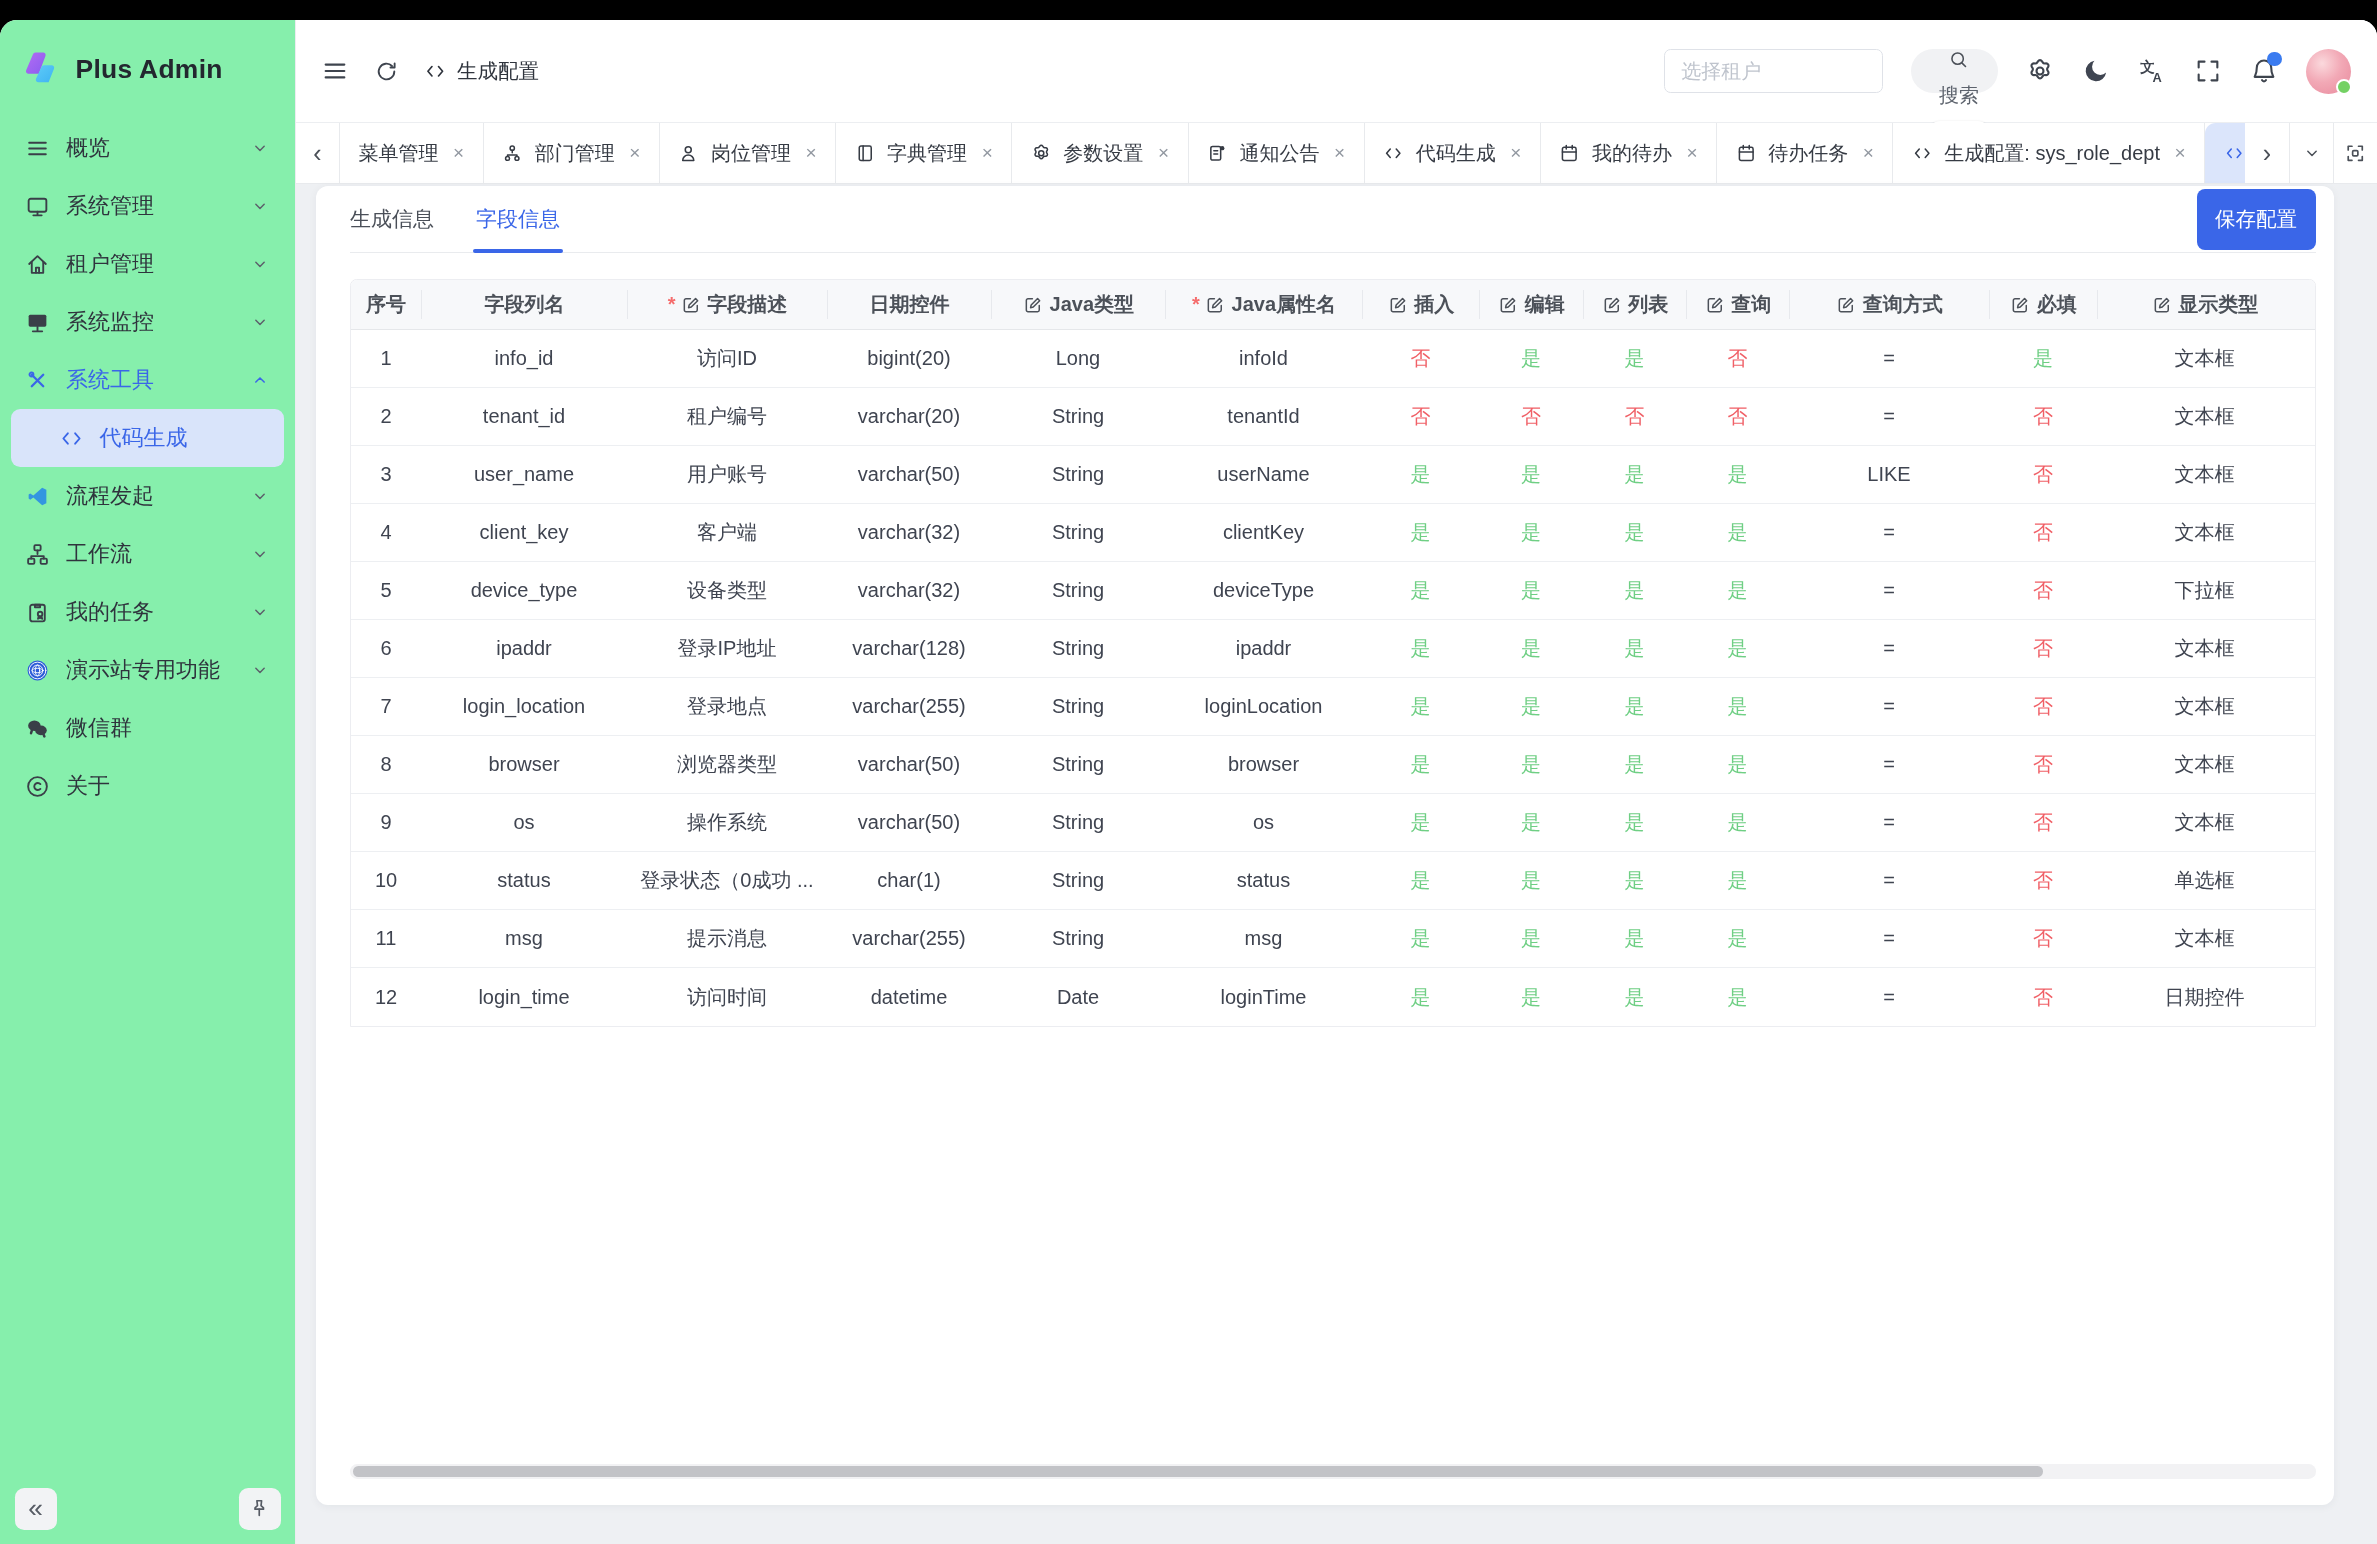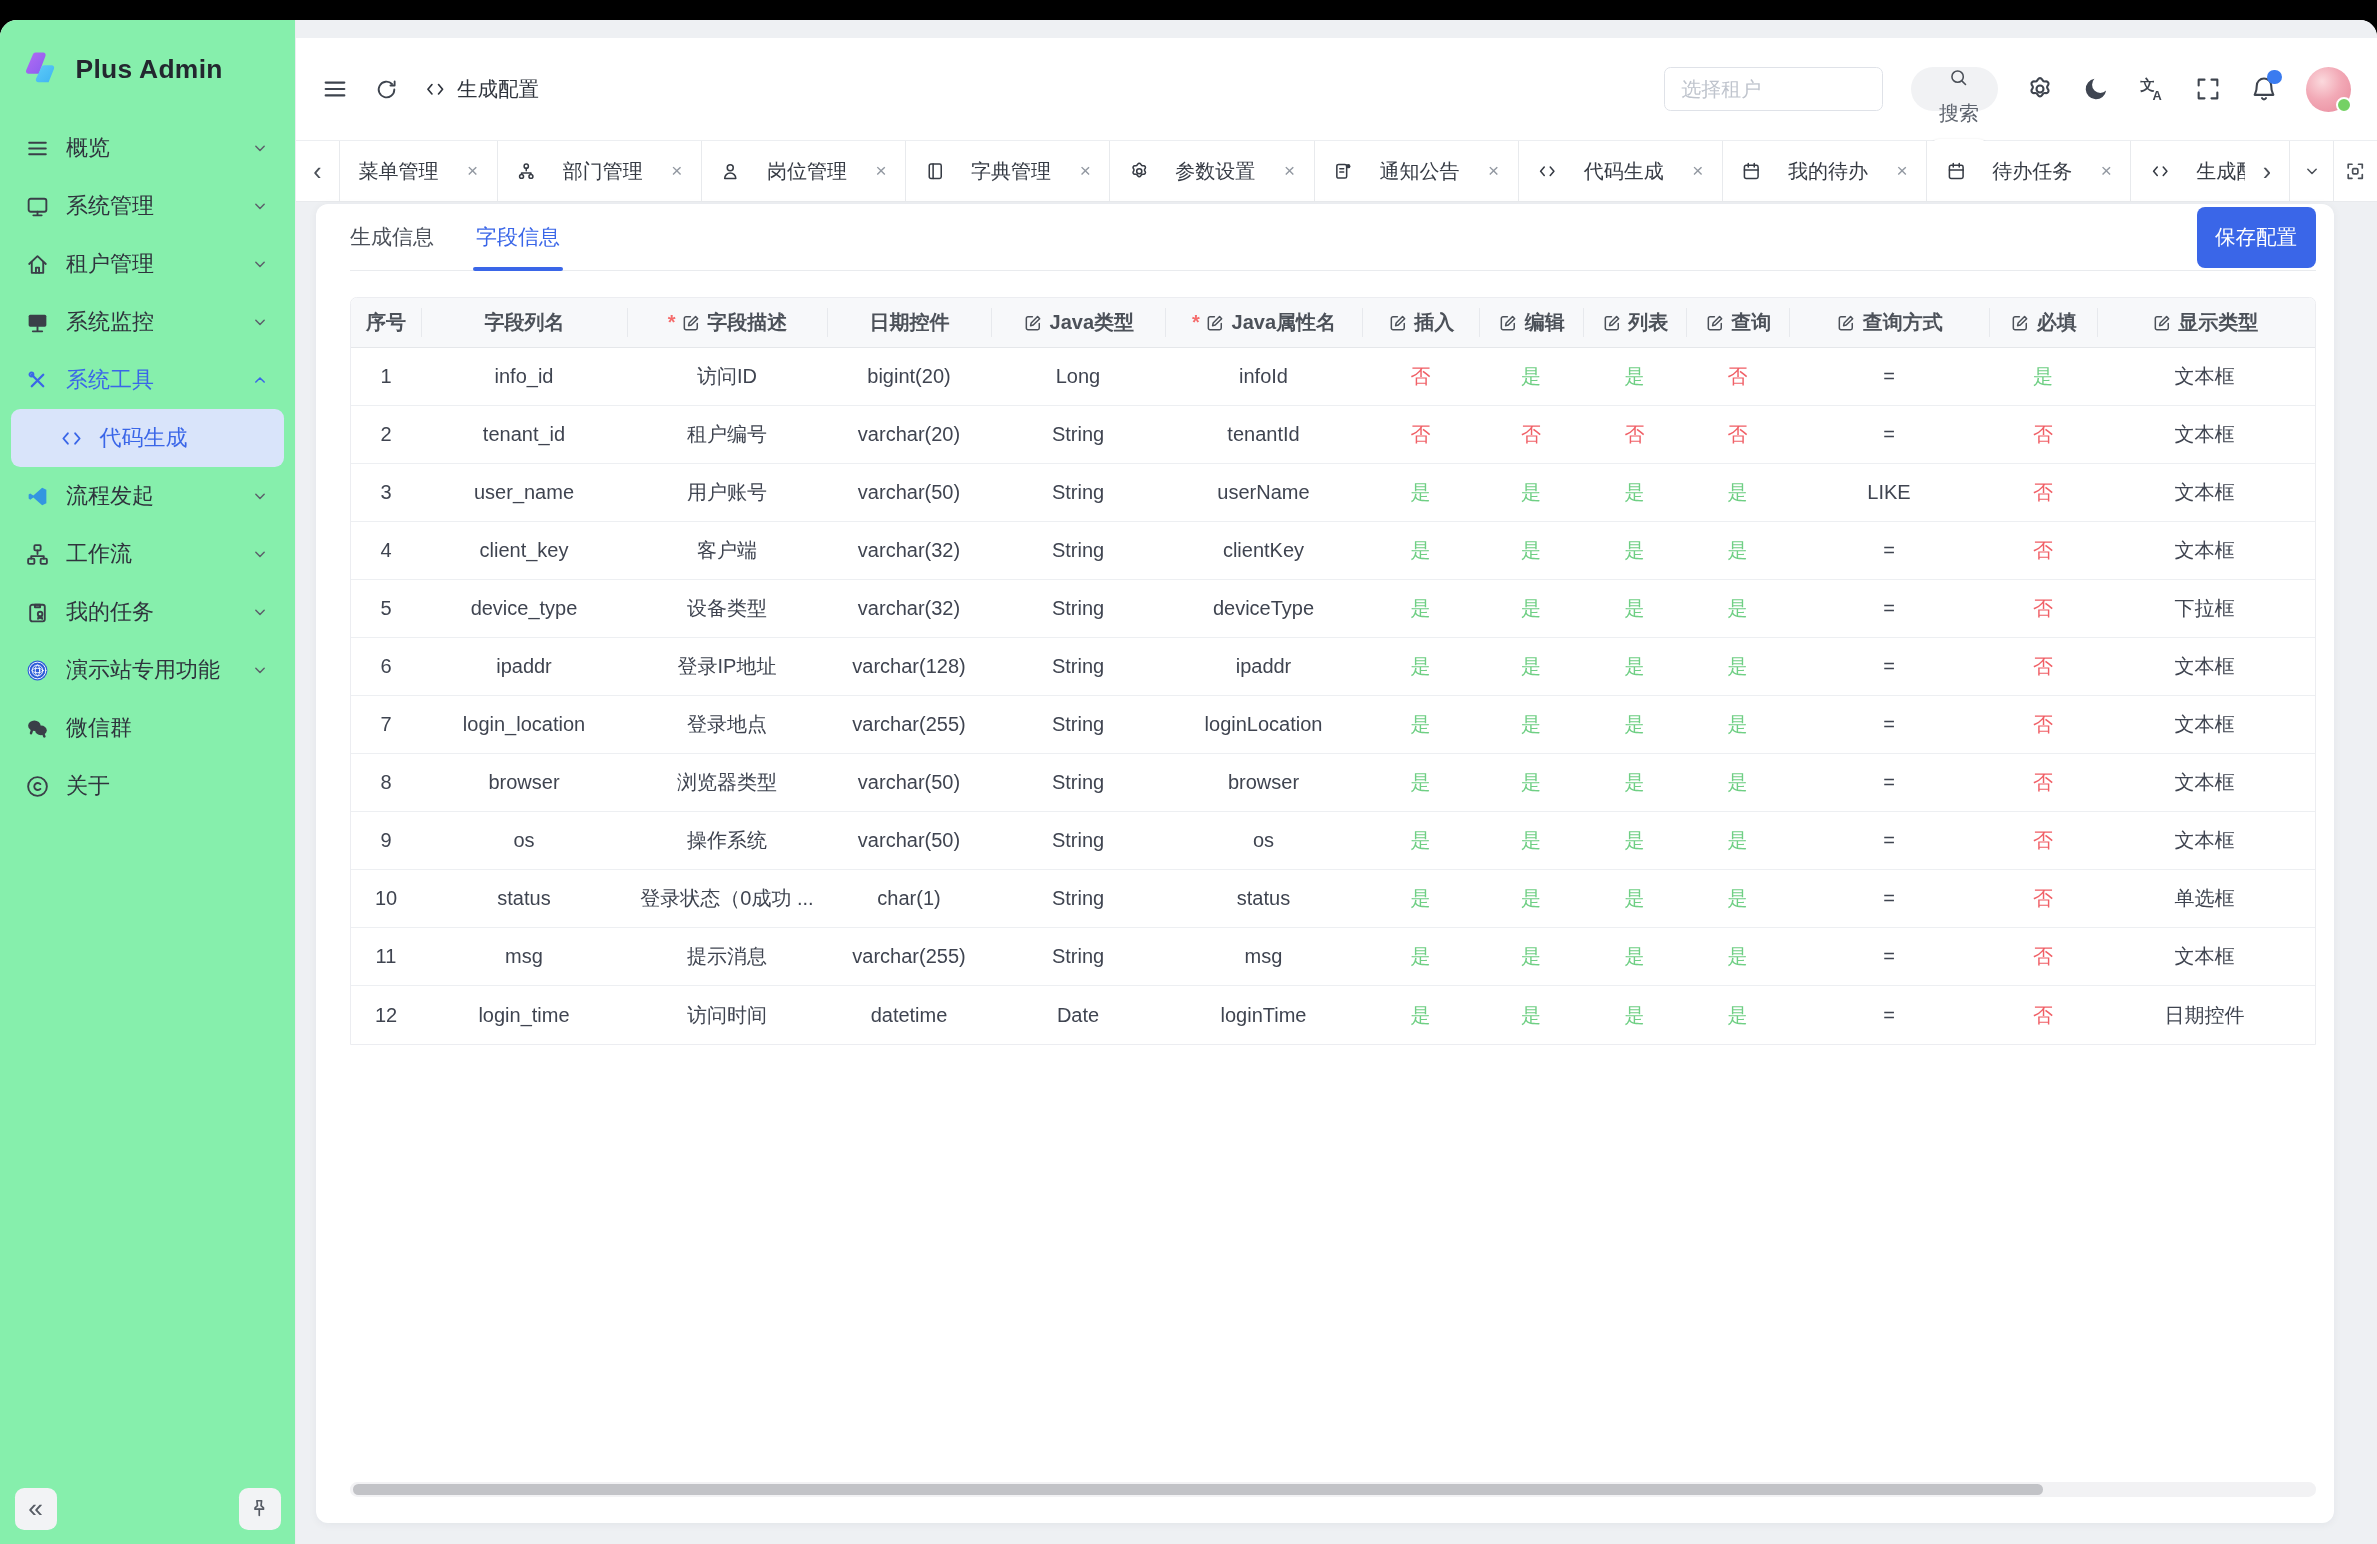--- a/index.html
+++ b/index.html
@@ -26,21 +26,21 @@
   .sitem.sel { background:#d9e4fa; color:#3a66e8; }
   .sitem.sel .sicon { color:#3a66e8; }
   .side-footer { position:absolute; bottom:14.5px; left:14.5px; right:14.5px; display:flex; justify-content:space-between; }
   .foot-btn { width:42px; height:42px; border-radius:9.2px; background:#f2f3f5; color:#565b64;
     display:flex; align-items:center; justify-content:center; font-size:26.4px; cursor:pointer; }
   .foot-btn svg { width:22.5px; height:22.5px; }
 
   
   .main { flex:1; display:flex; flex-direction:column; background:#eef0f3; min-width:0; }
   .topbar { height:103px; flex:none; background:#fff; border-bottom:0.7px solid #eceef1;
-    display:flex; align-items:center; padding:0 26.4px 0 25px; gap:25px;margin-top:18px; }
+    display:flex; align-items:center; padding:0 26.4px 0 25px; gap:25px; }
   .tb-icon { width:28px; height:28px; color:#3e444e; display:flex; cursor:pointer; }
   .tb-icon svg { width:100%; height:100%; }
   .breadcrumb { display:flex; align-items:center; gap:10.6px; color:#2f343d; font-size:20.5px; }
   .breadcrumb .bc-ico { width:22.5px; height:22.5px; display:flex; color:#2f343d; }
   .tb-right { margin-left:auto; display:flex; align-items:center; gap:28px; }
   .tenant-input { width:219px; height:44px; border:0.7px solid #dfe2e8; border-radius:6.6px;
     font-size:20px; padding:0 16px; color:#a21caf; outline:none; }
   .tenant-input::placeholder { color:#bfc4cd; }
   .search-pill { height:44px; border-radius:22px; background:#f1f2f4; display:flex; align-items:center;
     gap:12px; padding:0 8px 0 17px; cursor:pointer;flex-direction:column; }
@@ -59,21 +59,21 @@
   
   .tabbar { height:61px; flex:none; background:#fff; border-bottom:0.7px solid #e8eaed;
     display:flex; align-items:stretch; }
   .tab-ctrl { width:44px; flex:none; display:flex; align-items:center; justify-content:center;
     color:#4b5058; font-size:25px; cursor:pointer; }
   .tab-ctrl.bl { border-left:0.7px solid #e8eaed; }
   .tab-ctrl.br { border-right:0.7px solid #e8eaed; }
   .tab-ctrl svg { width:20px; height:20px; }
   .tab-ctrl.frame svg { width:22.5px; height:22.5px; }
   .tabs-scroll { flex:1; display:flex; overflow:hidden; }
-  .tab { display:flex; align-items:center; gap:26px; padding:0 18.5px; font-size:20px; color:#363b44;
+  .tab { display:flex; align-items:center; gap:12px; padding:0 18.5px; font-size:20px; color:#363b44;
     border-right:0.7px solid #e8eaed; white-space:nowrap; cursor:pointer; flex:none; }
   .tab .t-ico { width:20.5px; height:20.5px; display:flex; color:#363b44; flex:none; }
   .tab .t-ico svg { width:100%; height:100%; }
   .tab .x { color:#9298a1; font-size:19px; margin-left:2.6px; }
   .tab.active { background:#dbe5fb; color:#3a66e8; border-right:none; border-radius:10.6px 10.6px 0 0;
     max-width:285px; overflow:hidden; }
   .tab.active .t-ico { color:#3a66e8; }
 
   
   .content { flex:1; position:relative; }

